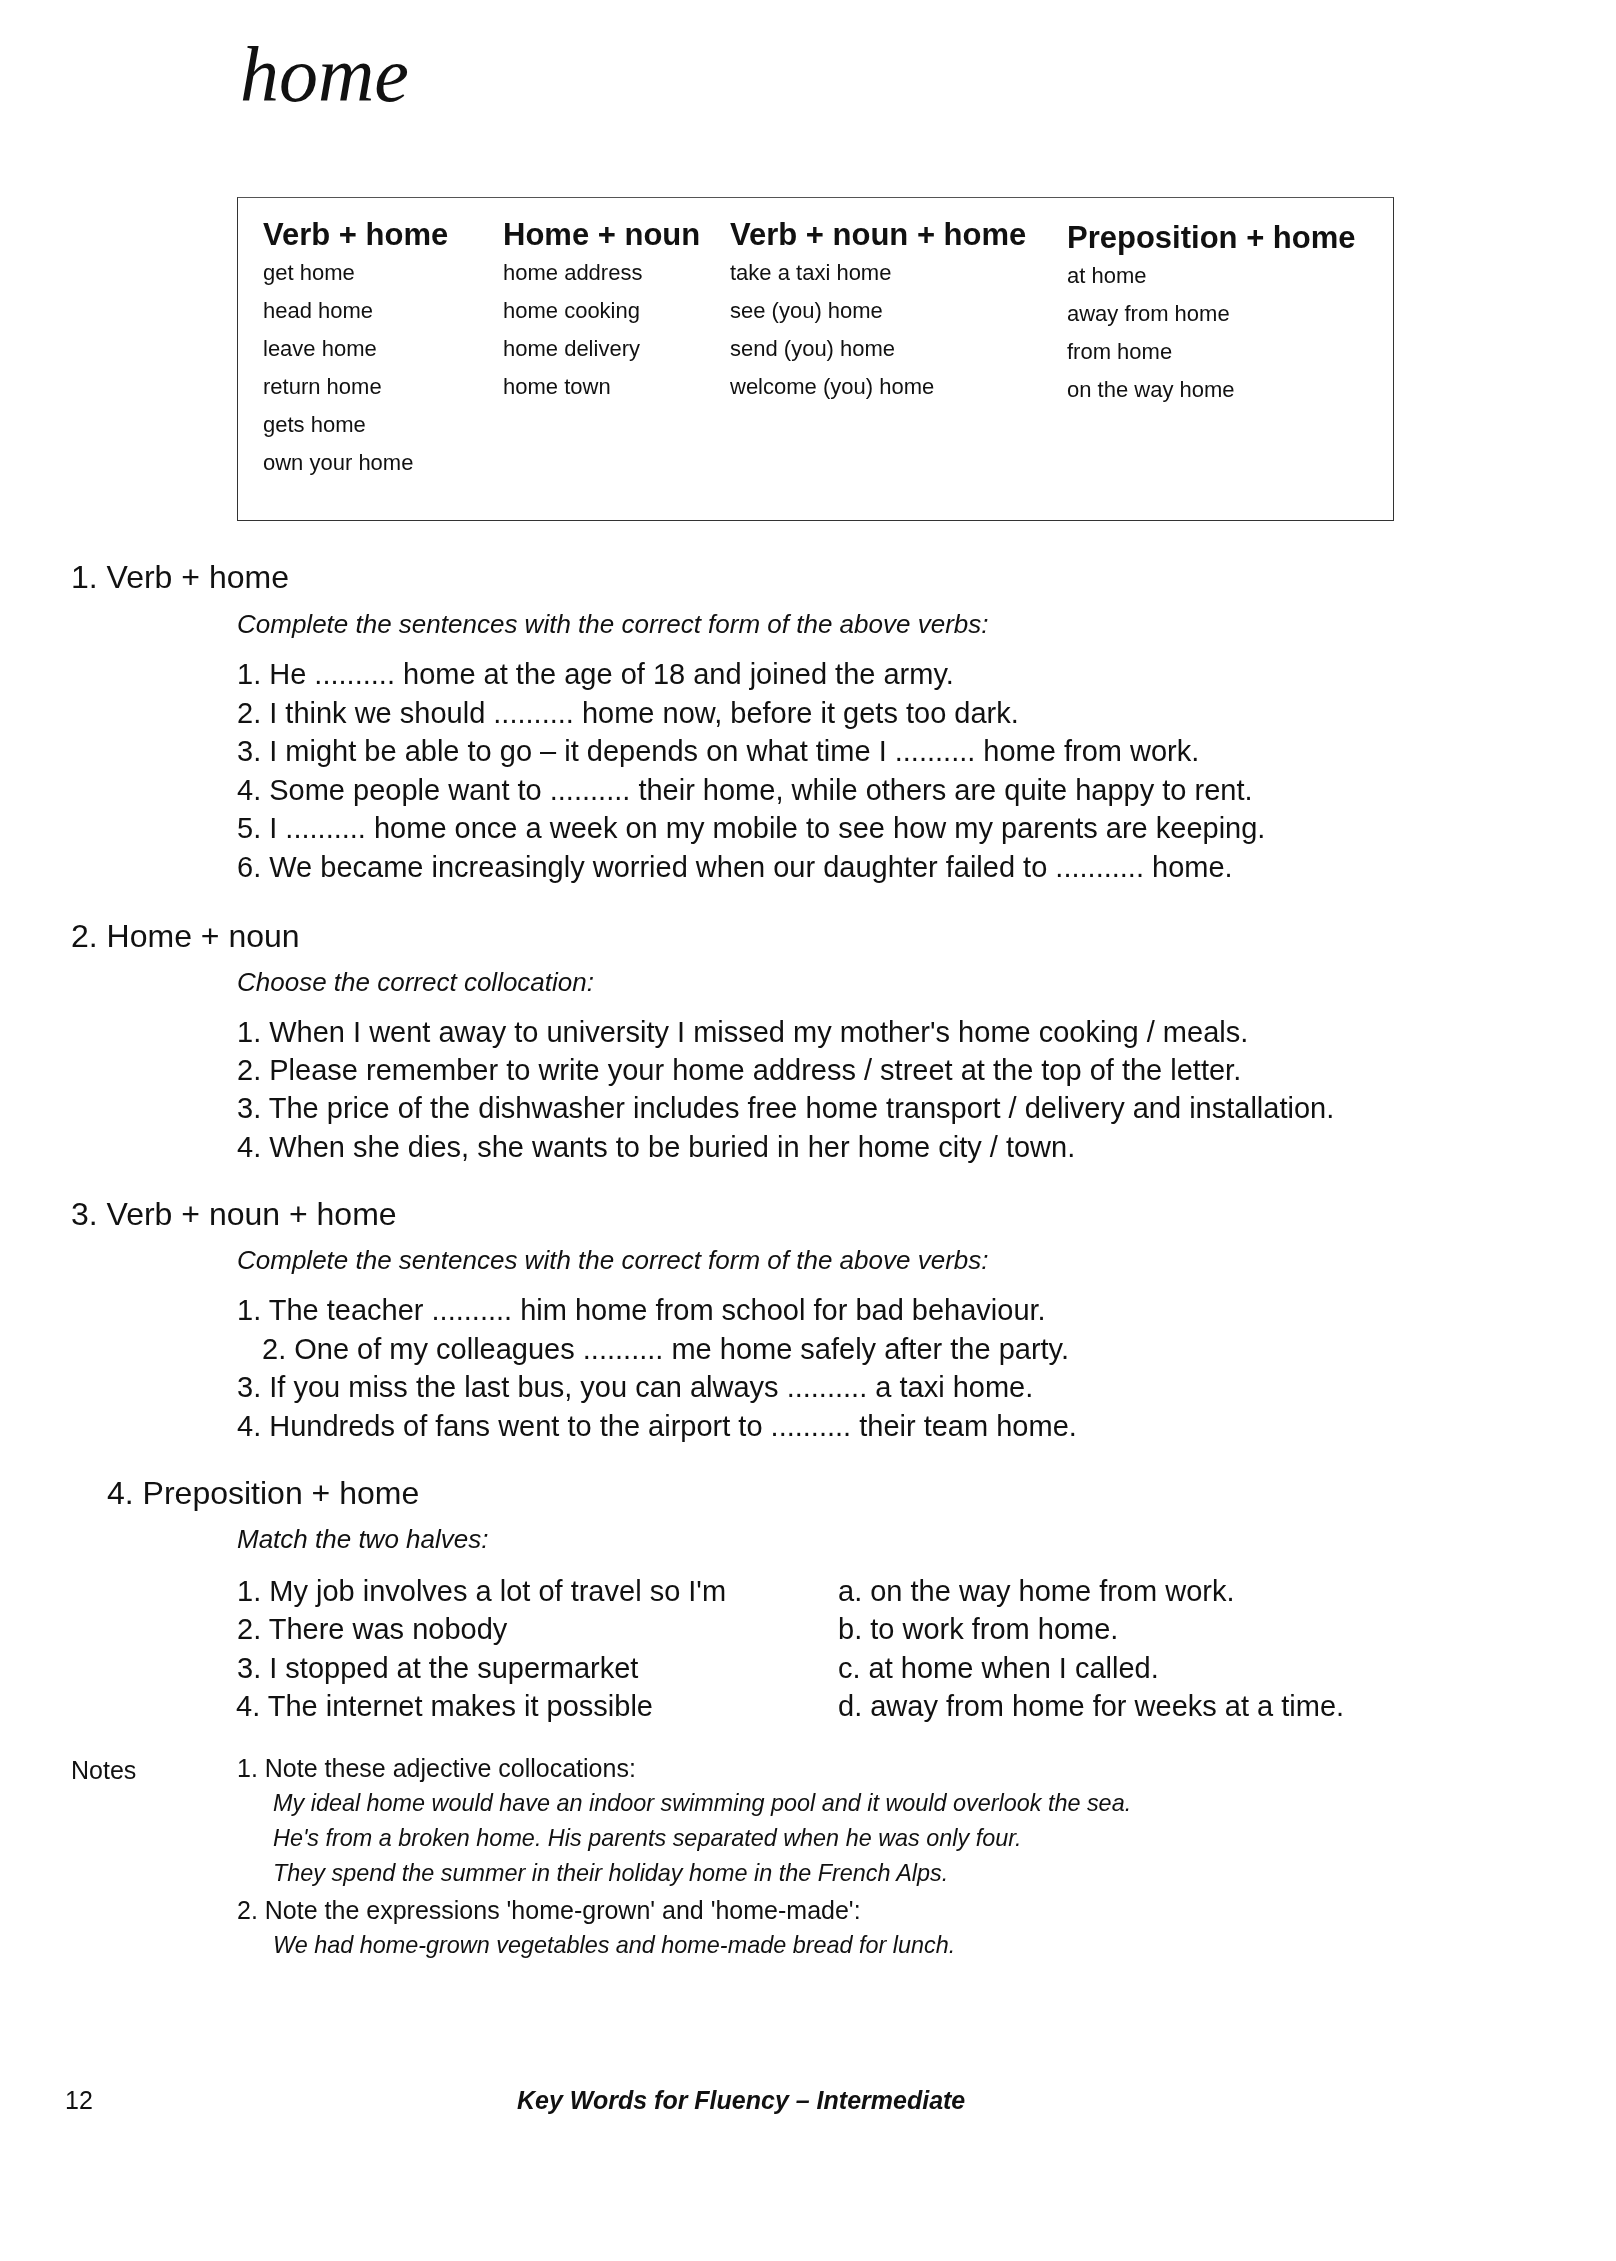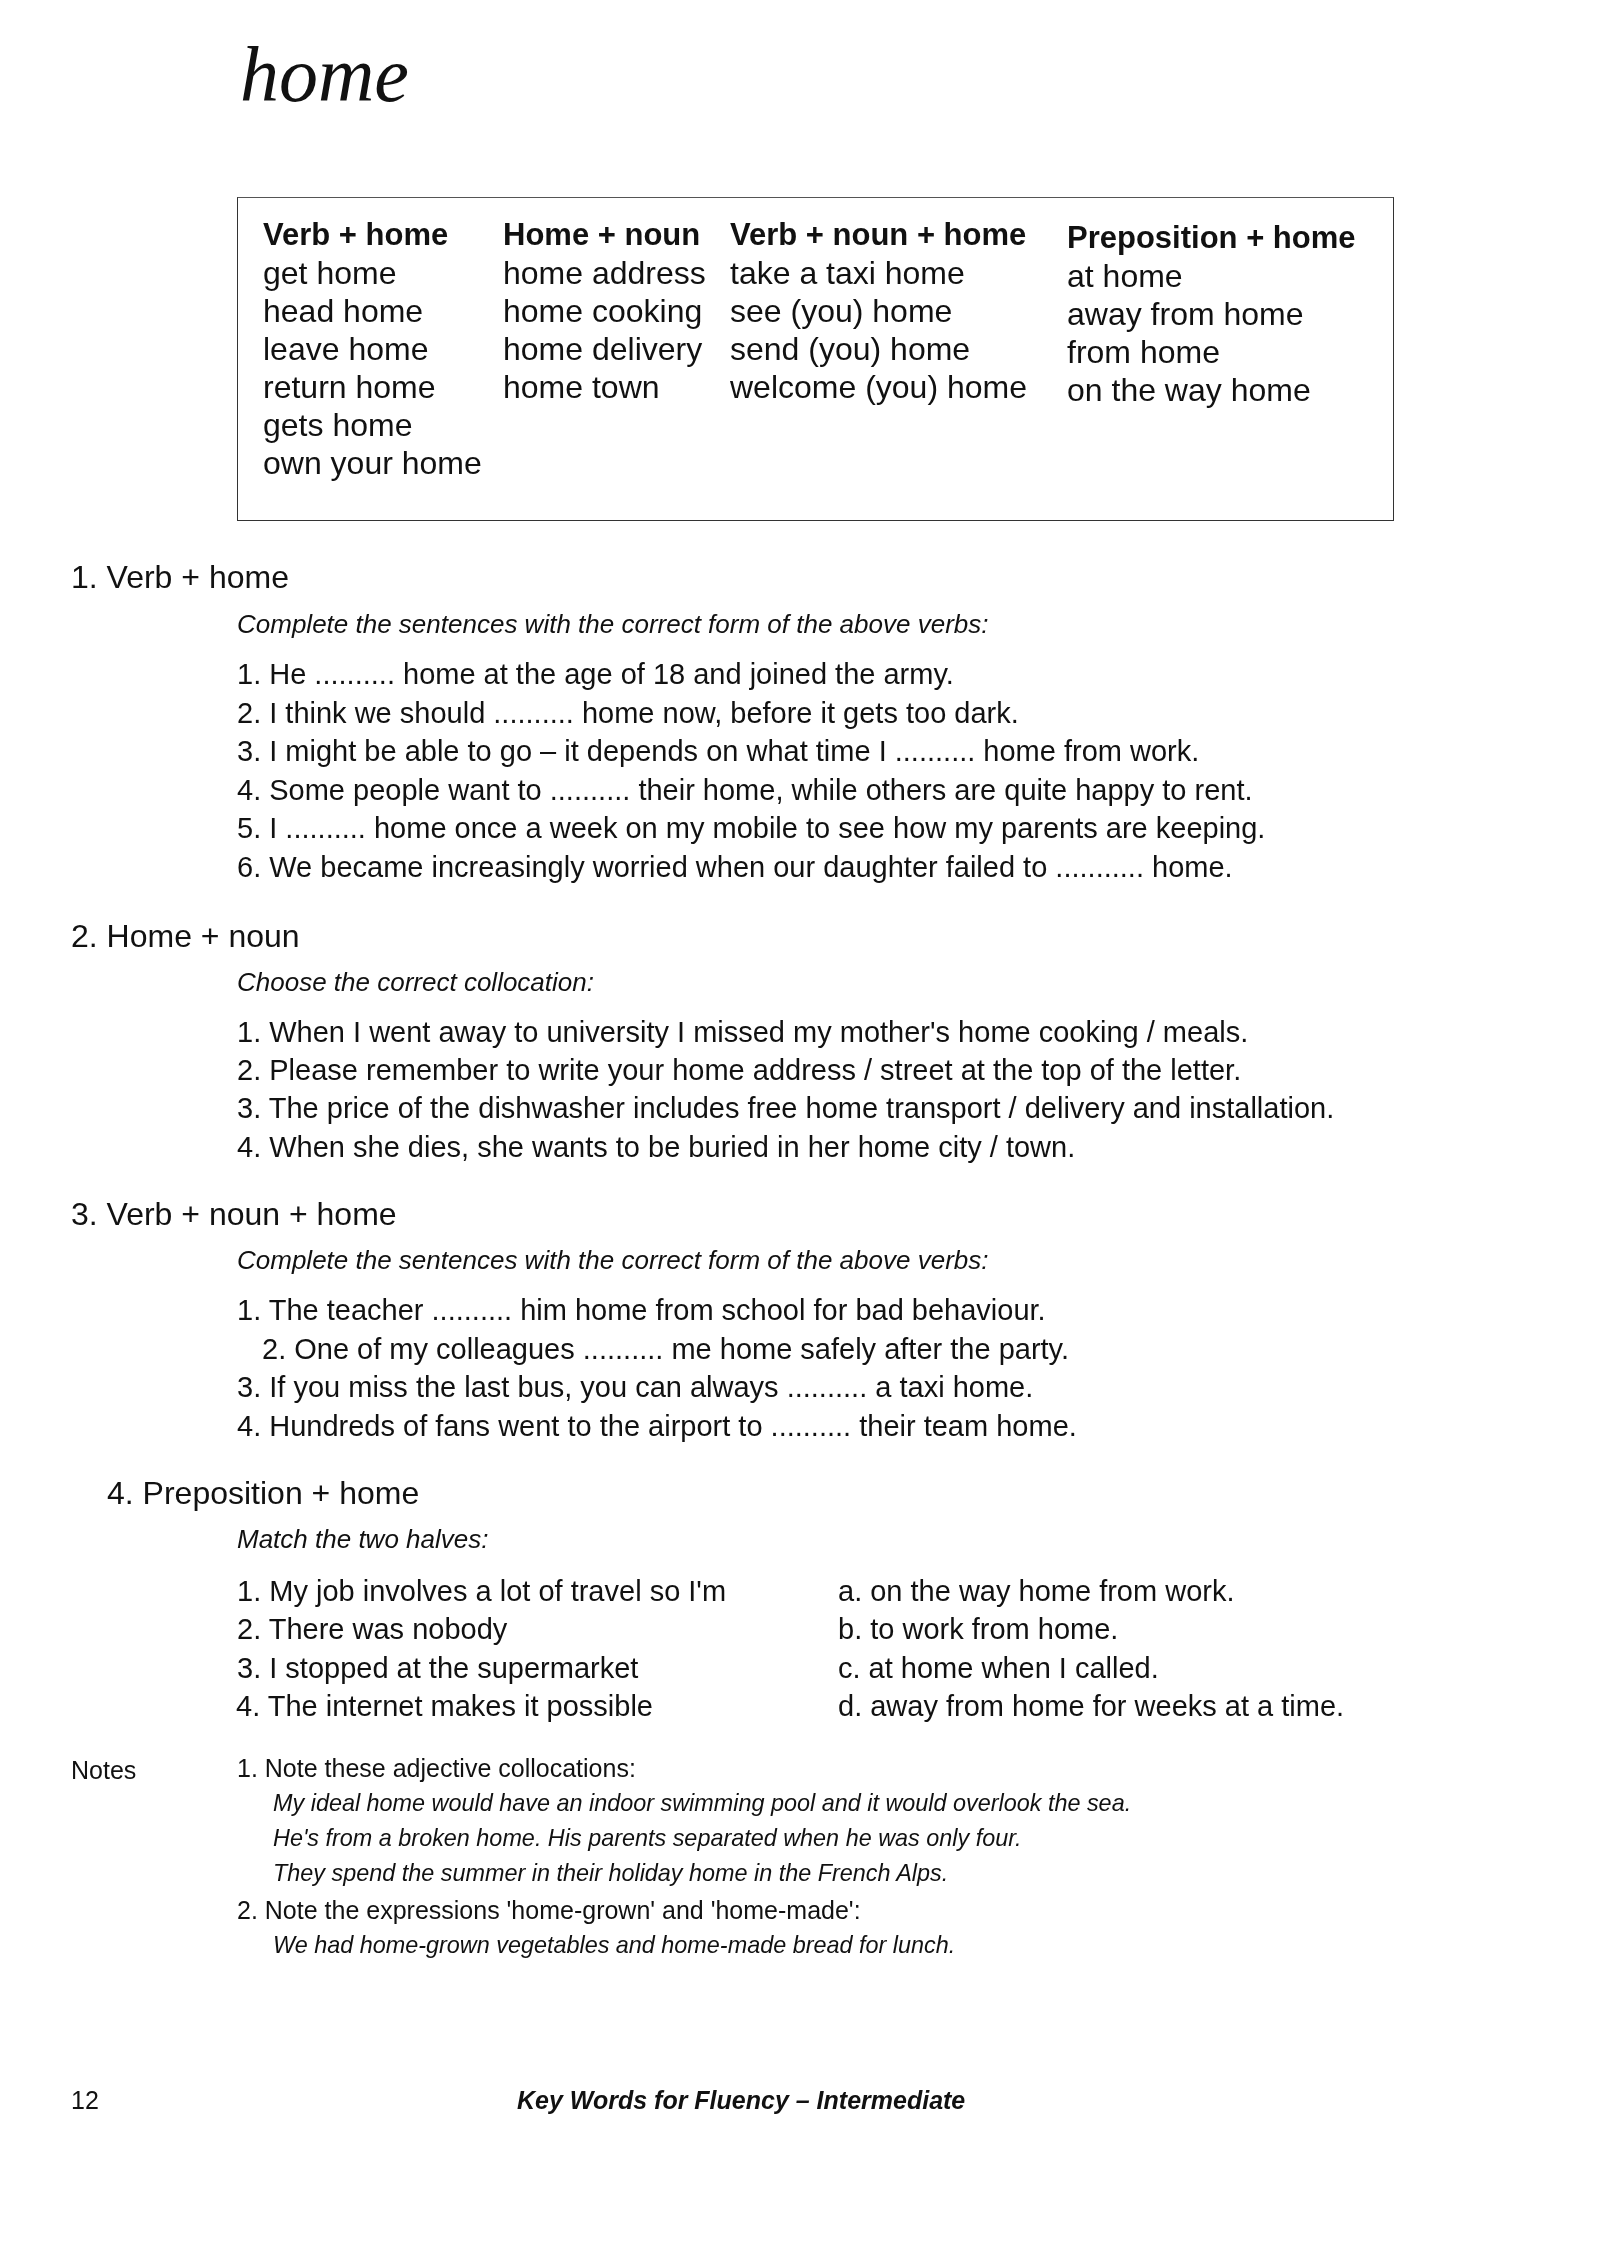--- a/index.html
+++ b/index.html
@@ -2,21 +2,21 @@
 <html style="font-size:12px"><head>
 <meta charset="utf-8">
 <style>
   html, body { margin: 0; padding: 0; background: #ffffff; }
   body { width: 1616px; height: 2261px; position: relative; overflow: hidden; color: #111; font-family: "Liberation Sans", sans-serif; }
   .abs { position: absolute; white-space: nowrap; }
   .title { left: 240px; top: 36px; font-family: "Liberation Serif", serif; font-style: italic; font-size: 78px; line-height: 1; }
   .box { position: absolute; left: 237px; top: 197px; width: 1157px; height: 324px; border: 1.5px solid #333; border-top-color: #555; box-sizing: border-box; }
   .col { position: absolute; top: 16.6px; }
   .col .head { font-weight: bold; font-size: 31px; line-height: 39px; }
-  .col .cell { font-size: 32px; line-height: 38px; }
+  .col .cell { font-size: 22px; line-height: 38px; }
   .sec-head { font-size: 32px; line-height: 1; }
   .instr { font-style: italic; font-size: 26px; line-height: 1; }
   .item { font-size: 29px; line-height: 1; }
   .notes-label { font-size: 25px; }
   .note { font-size: 25px; line-height: 1; }
   .note-ex { font-style: italic; font-size: 23.4px; line-height: 1; }
   .footer-num { font-size: 25px; }
   .footer-title { font-style: italic; font-weight: bold; font-size: 25px; }
 </style>
 </head>
@@ -92,15 +92,15 @@
 <div class="abs item" style="left:838px; top:1692px;">d.  away from home for weeks at a time.</div>
 
 <div class="abs notes-label" style="left:71px; top:1756px;">Notes</div>
 <div class="abs note" style="left:237px; top:1756px;">1.  Note these adjective collocations:</div>
 <div class="abs note-ex" style="left:273px; top:1792px;">My ideal home would have an indoor swimming pool and it would overlook the sea.</div>
 <div class="abs note-ex" style="left:273px; top:1827px;">He's from a broken home. His parents separated when he was only four.</div>
 <div class="abs note-ex" style="left:273px; top:1862px;">They spend the summer in their holiday home in the French Alps.</div>
 <div class="abs note" style="left:237px; top:1898px;">2.  Note the expressions 'home-grown' and 'home-made':</div>
 <div class="abs note-ex" style="left:273px; top:1934px;">We had home-grown vegetables and home-made bread for lunch.</div>
 
-<div class="abs footer-num" style="left:71px; top:2086px;">12</div>
+<div class="abs footer-num" style="left:65px; top:2086px;">12</div>
 <div class="abs footer-title" style="left:517px; top:2086px;">Key Words for Fluency – Intermediate</div>
 
 
 </body></html>

